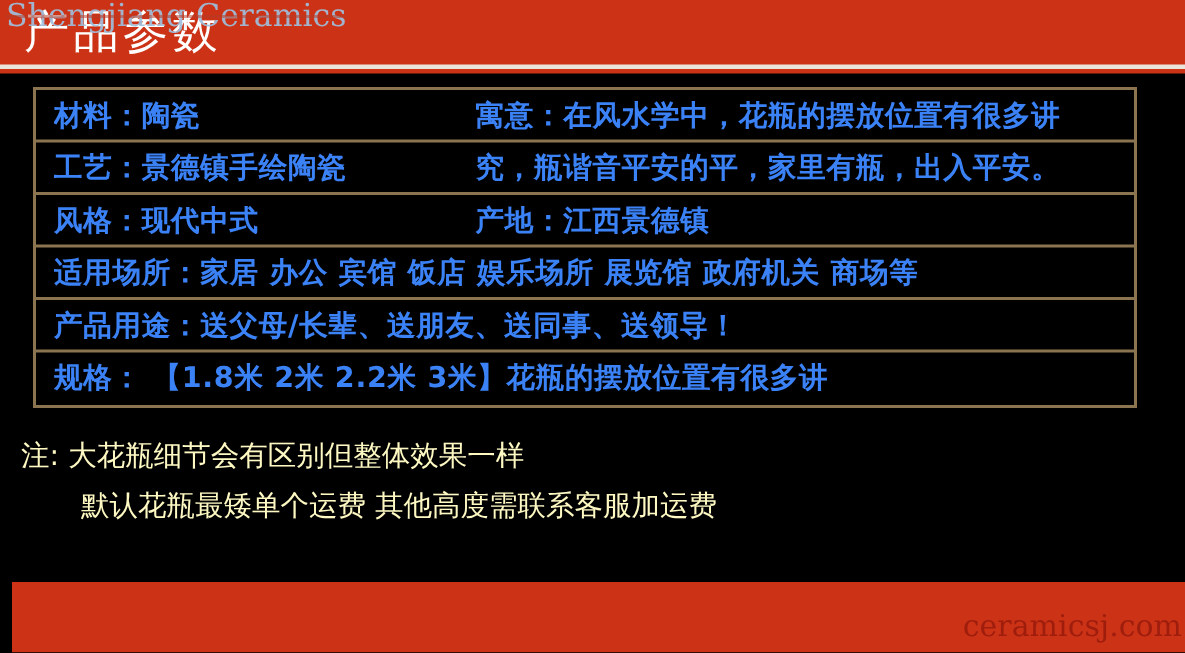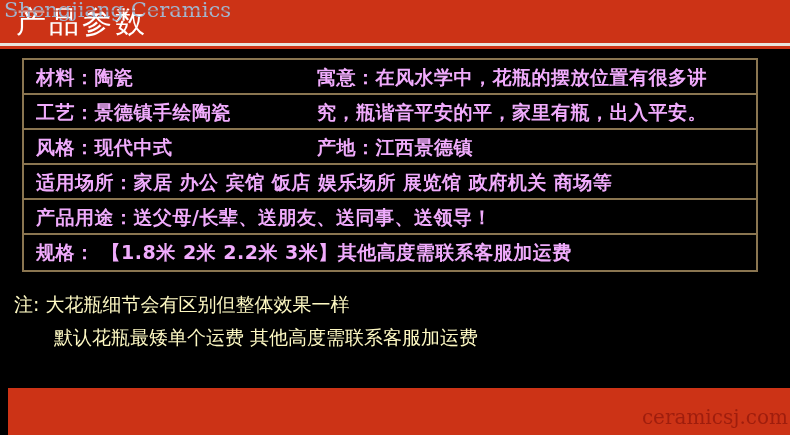--- a/index.html
+++ b/index.html
@@ -97,21 +97,21 @@
     white-space: nowrap;
   }
   .spec-row:last-child {
     border-bottom: none;
   }
   .cell {
     position: absolute;
     top: 0;
     height: 35px;
     line-height: 35px;
-    color: #f0abfc;
+    color: #3b82f6;
     font-size: 19px;
     font-weight: bold;
     font-family: "DejaVu Sans", "Liberation Sans", sans-serif;
     letter-spacing: 0.5px;
     white-space: nowrap;
     overflow: hidden;
   }
   .cell-left  { left: 12px; }
   .cell-right { left: 293px; }
   .cell-full  { left: 12px; }
@@ -184,21 +184,21 @@
 
     <div class="spec-row">
       <div class="cell cell-full">适用场所：家居 办公 宾馆 饭店 娱乐场所 展览馆 政府机关 商场等</div>
     </div>
 
     <div class="spec-row">
       <div class="cell cell-full">产品用途：送父母/长辈、送朋友、送同事、送领导！</div>
     </div>
 
     <div class="spec-row">
-      <div class="cell cell-full">规格： 【1.8米 2米 2.2米 3米】其他高度需联系客服加运费</div>
+      <div class="cell cell-full">规格： 【1.8米 2米 2.2米 3米】花瓶的摆放位置有很多讲</div>
     </div>
 
   </div>
 
   <div class="notes">
     <div class="note-line">注: 大花瓶细节会有区别但整体效果一样</div>
     <div class="note-line note-indent">默认花瓶最矮单个运费 其他高度需联系客服加运费</div>
   </div>
 
   <div class="banner-bottom">

